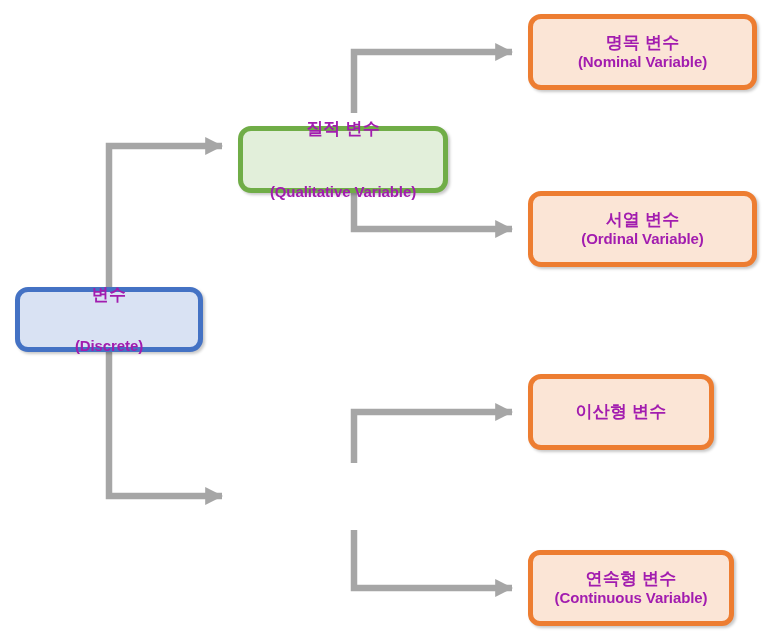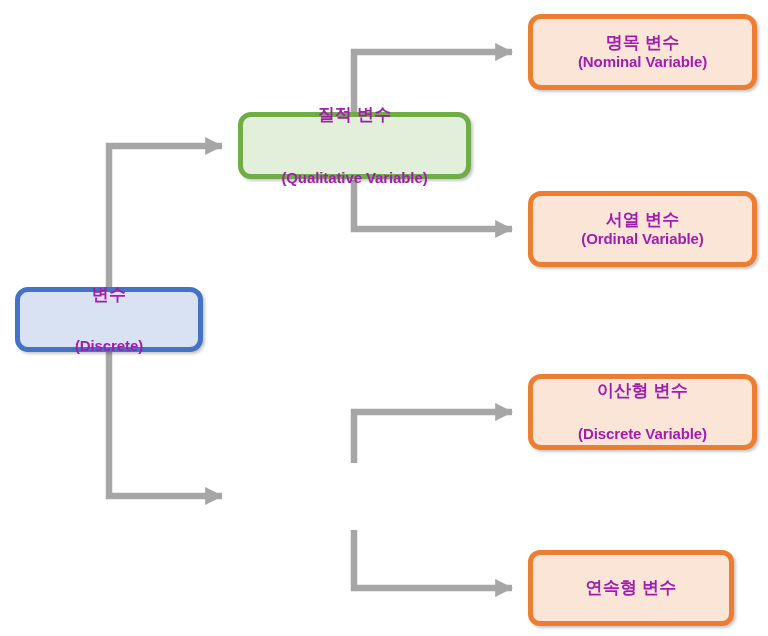--- a/index.html
+++ b/index.html
@@ -83,38 +83,38 @@
       <path d="M 354 463 L 354 412 L 512 412" marker-end="url(#arrow-gray)"></path>
       <path d="M 354 530 L 354 588 L 512 588" marker-end="url(#arrow-gray)"></path>
     </g>
   </svg>
 
   <div class="node node-root" style="left:15px; top:287px; width:188px; height:65px;gap:32px;">
     <span class="line-ko">변수</span>
     <span class="line-en">(Discrete)</span>
   </div>
 
-  <div class="node node-branch" style="left:238px; top:112px; width:233px; height:67px;gap:44px;">
+  <div class="node node-branch" style="left:238px; top:126px; width:210px; height:67px;gap:44px;">
     <span class="line-ko">질적 변수</span>
     <span class="line-en">(Qualitative Variable)</span>
   </div>
 
 
   <div class="node node-leaf" style="left:528px; top:14px; width:229px; height:76px;">
     <span class="line-ko">명목 변수</span>
     <span class="line-en">(Nominal Variable)</span>
   </div>
 
   <div class="node node-leaf" style="left:528px; top:191px; width:229px; height:76px;">
     <span class="line-ko">서열 변수</span>
     <span class="line-en">(Ordinal Variable)</span>
   </div>
 
-  <div class="node node-leaf" style="left:528px; top:374px; width:229px; height:76px;gap:24px;">
+  <div class="node node-leaf" style="left:528px; top:374px; width:186px; height:76px;gap:24px;">
     <span class="line-ko">이산형 변수</span>
-    <span class="line-en">(Discrete Variable)</span>
   </div>
 
   <div class="node node-leaf" style="left:528px; top:550px; width:206px; height:76px;border-radius:12px;">
     <span class="line-ko">연속형 변수</span>
+    <span class="line-en">(Continuous Variable)</span>
   </div>
 
 </div>
 
 </body></html>

